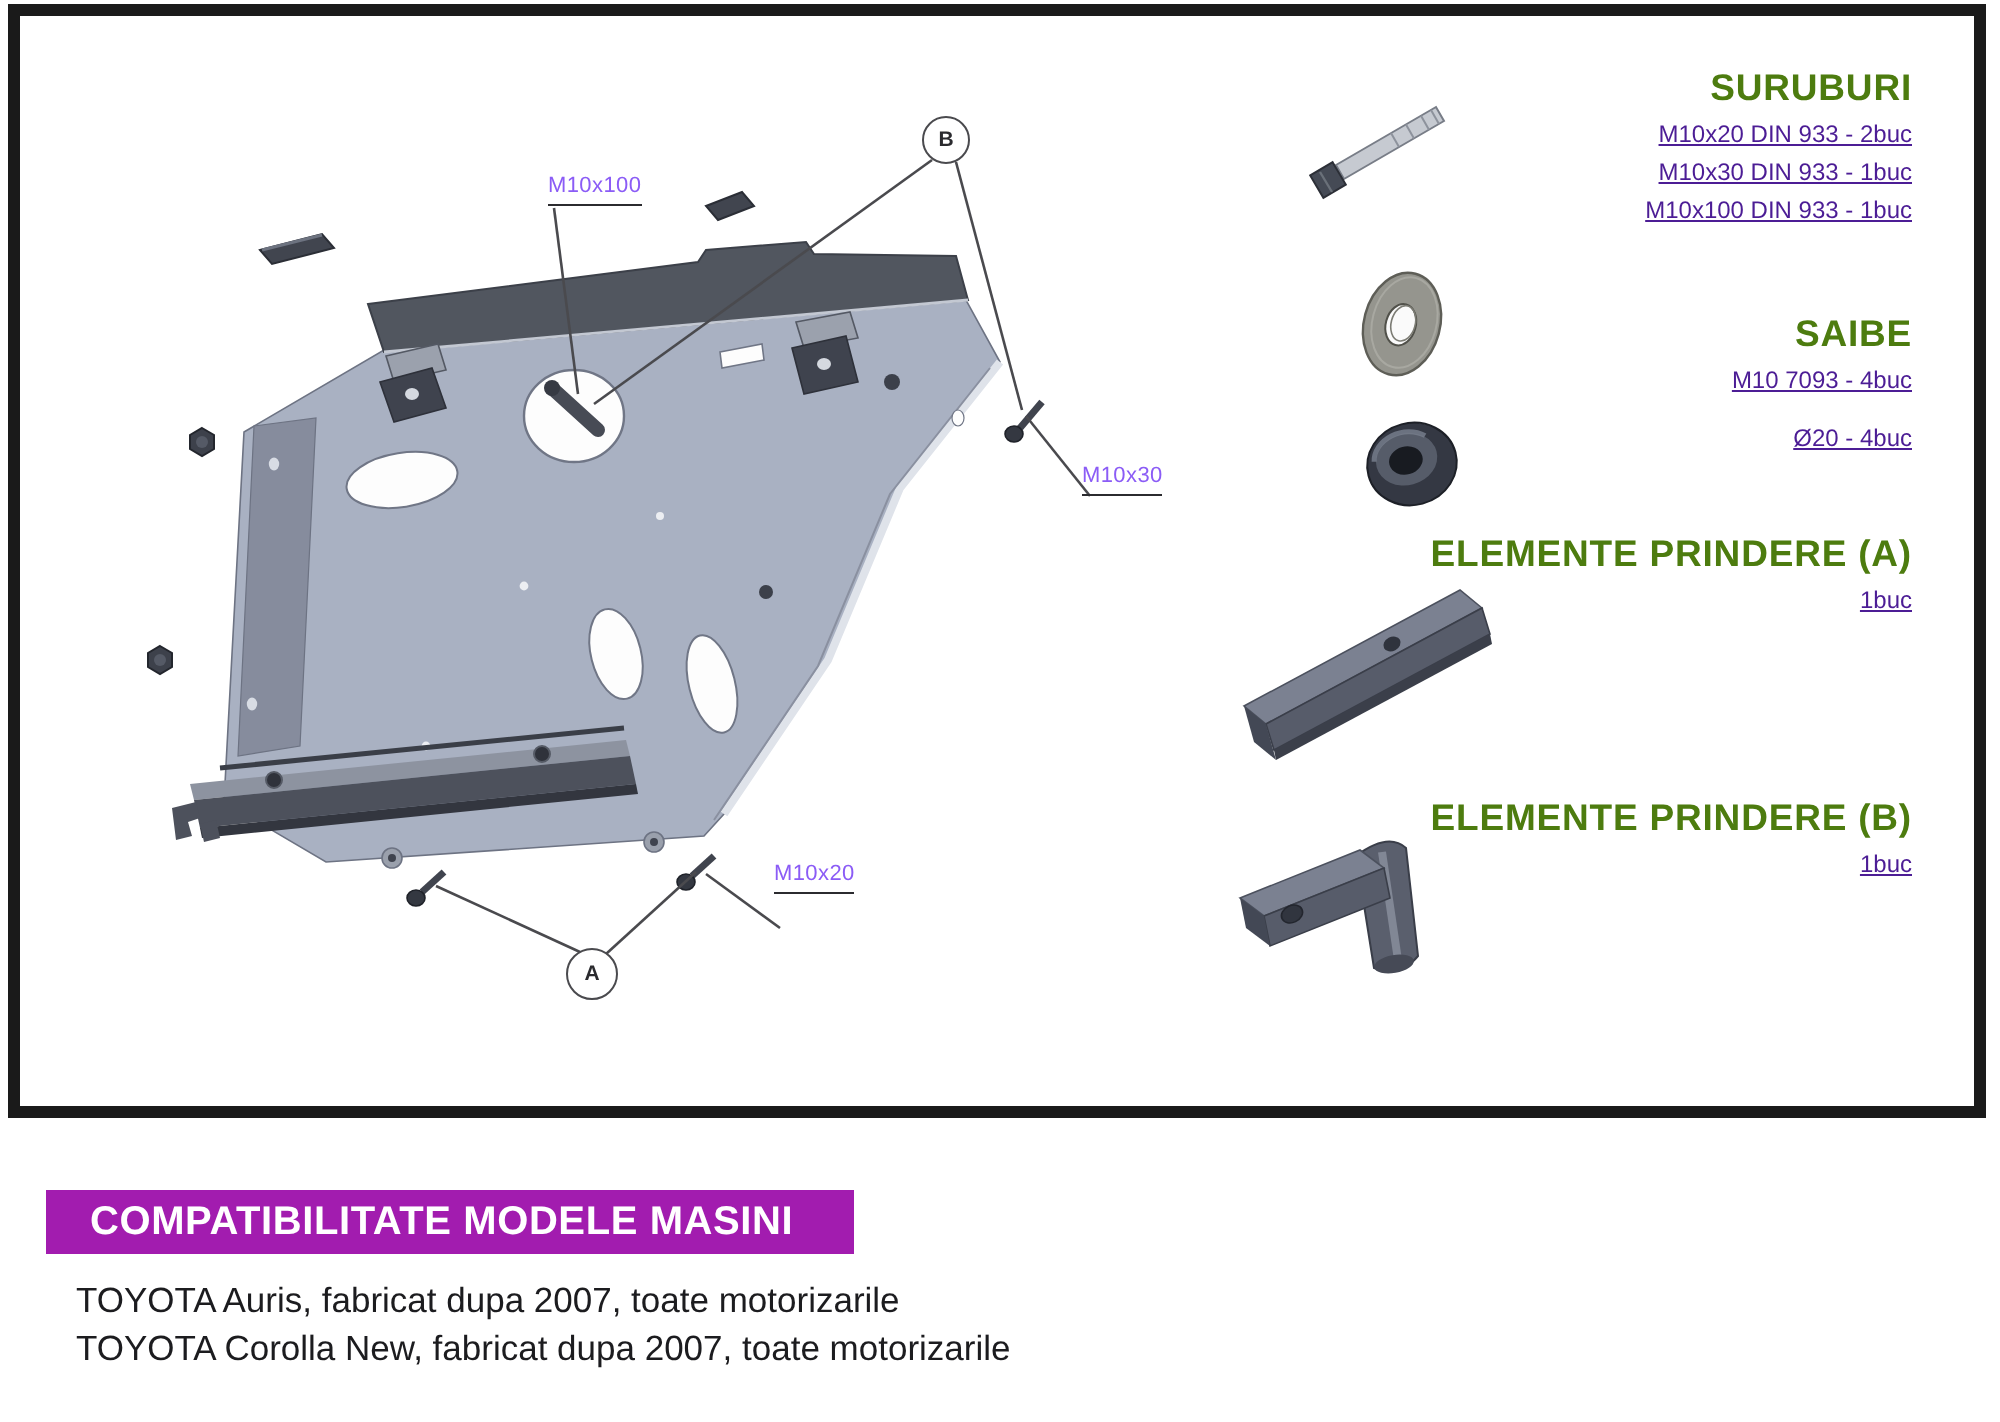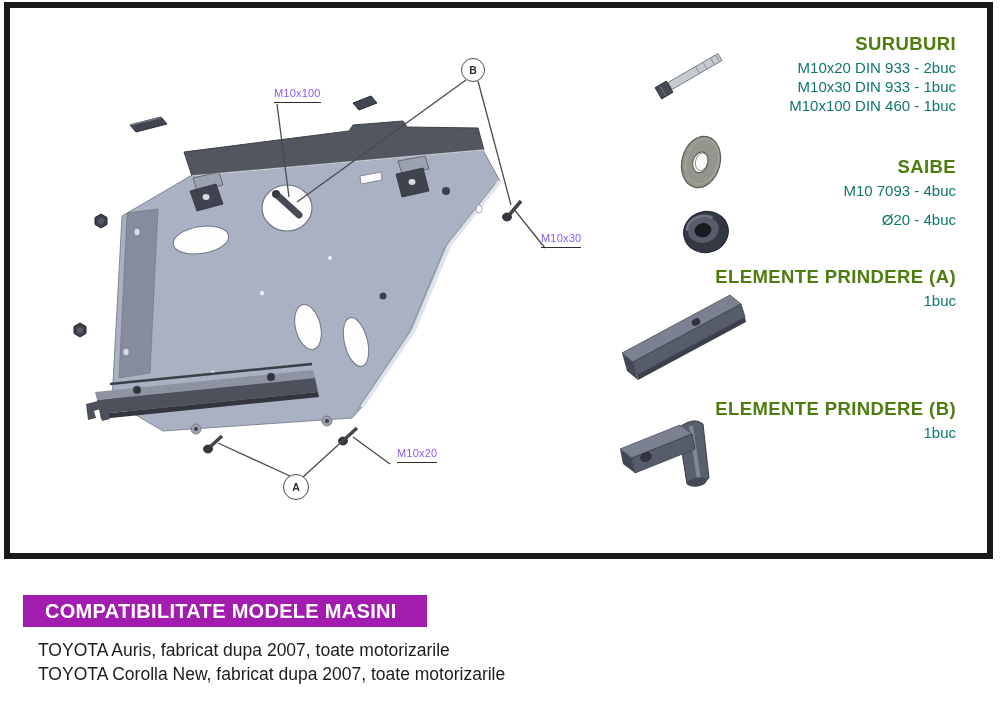--- a/index.html
+++ b/index.html
@@ -22,21 +22,21 @@
     background:#ffffff;color:#2b2b2f;font-size:10.5px;font-weight:bold;
     display:flex;align-items:center;justify-content:center;box-sizing:border-box;
   }
   .balloon.b{left:461px;top:58px;width:24px;height:24px;}
   .balloon.a{left:283px;top:474px;width:26px;height:26px;}
   .pgroup{position:absolute;right:44px;text-align:right;white-space:nowrap;}
   .ptitle{
     font-size:18.5px;font-weight:bold;color:#4d7c0f;letter-spacing:.4px;
     margin-bottom:3px;
   }
-  .pline{font-size:15px;color:#0f766e;line-height:19px;}
+  .pline{font-size:12px;color:#4c1d95;line-height:19px;text-decoration:underline;}
   .banner{
     position:absolute;left:23px;top:595px;width:404px;height:32px;
     background:#a21caf;color:#ffffff;font-size:20px;font-weight:bold;
     line-height:32px;padding-left:22px;letter-spacing:.3px;box-sizing:border-box;
     white-space:nowrap;
   }
   .model-line{
     position:absolute;left:38px;font-size:17.5px;color:#1c1c1f;
     white-space:nowrap;line-height:22px;
   }
@@ -180,29 +180,29 @@
     <ellipse cx="697" cy="482" rx="10" ry="4.5" fill="#464a56" transform="rotate(-10 697 482)"></ellipse>
     <polygon points="620,449 680,425 692,434 632,458" fill="#7b8191" stroke="#4c515e" stroke-width="0.8"></polygon>
     <polygon points="632,458 692,434 695,449 635,473" fill="#575c6a" stroke="#3a3e49" stroke-width="0.8"></polygon>
     <polygon points="620,449 632,458 635,473 623,464" fill="#434855"></polygon>
     <ellipse cx="646" cy="457" rx="5.5" ry="4.2" fill="#31353f" stroke="#23262e" stroke-width="0.8" transform="rotate(-25 646 457)"></ellipse>
   </g>
 </svg>
 
 <div class="cad-label" style="left:274px;top:86px;">M10x100</div>
 <div class="cad-label" style="left:541px;top:231px;">M10x30</div>
-<div class="cad-label" style="left:387px;top:446px;margin-left:10px;">M10x20</div>
+<div class="cad-label" style="left:387px;top:430px;">M10x20</div>
 <div class="balloon b">B</div>
 <div class="balloon a">A</div>
 
 <div class="pgroup" style="top:33px;">
   <div class="ptitle">SURUBURI</div>
   <div class="pline">M10x20 DIN 933 - 2buc</div>
   <div class="pline">M10x30 DIN 933 - 1buc</div>
-  <div class="pline">M10x100 DIN 460 - 1buc</div>
+  <div class="pline">M10x100 DIN 933 - 1buc</div>
 </div>
 <div class="pgroup" style="top:140px;margin-top:16px;">
   <div class="ptitle">SAIBE</div>
   <div class="pline">M10 7093 - 4buc</div>
 </div>
 <div class="pgroup" style="top:210px;">
   <div class="pline">Ø20 - 4buc</div>
 </div>
 <div class="pgroup" style="top:266px;">
   <div class="ptitle">ELEMENTE PRINDERE (A)</div>

